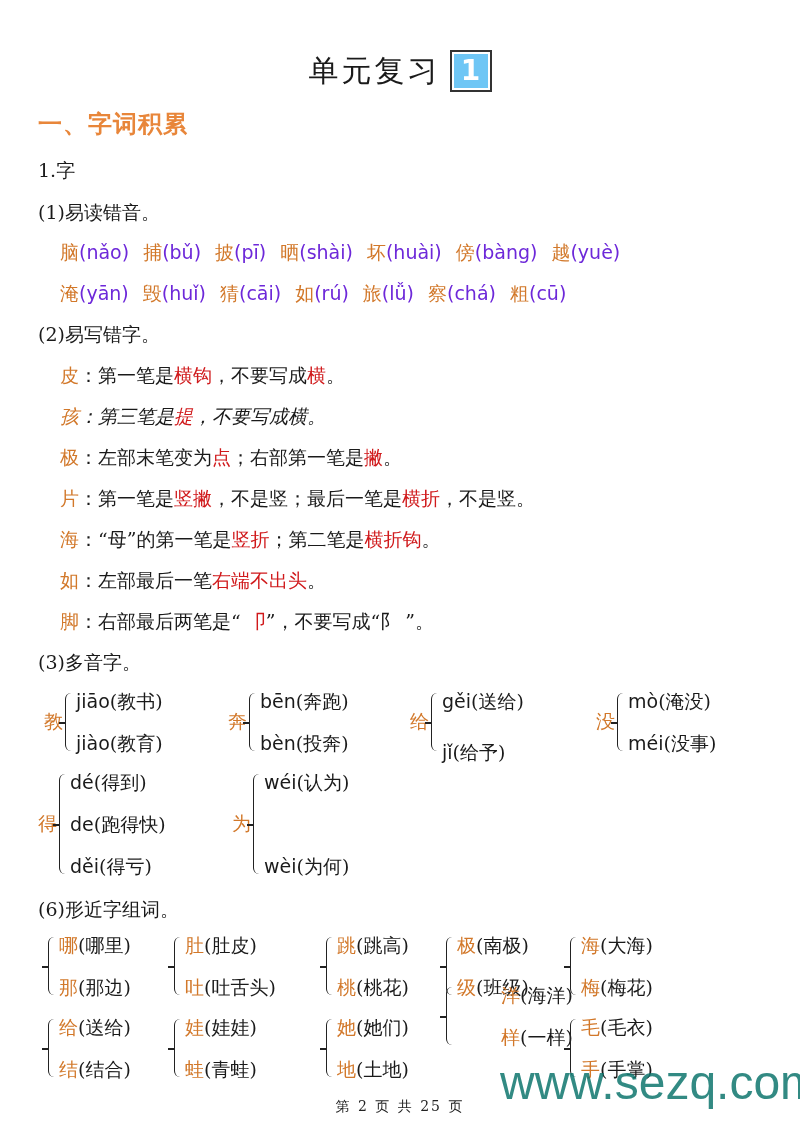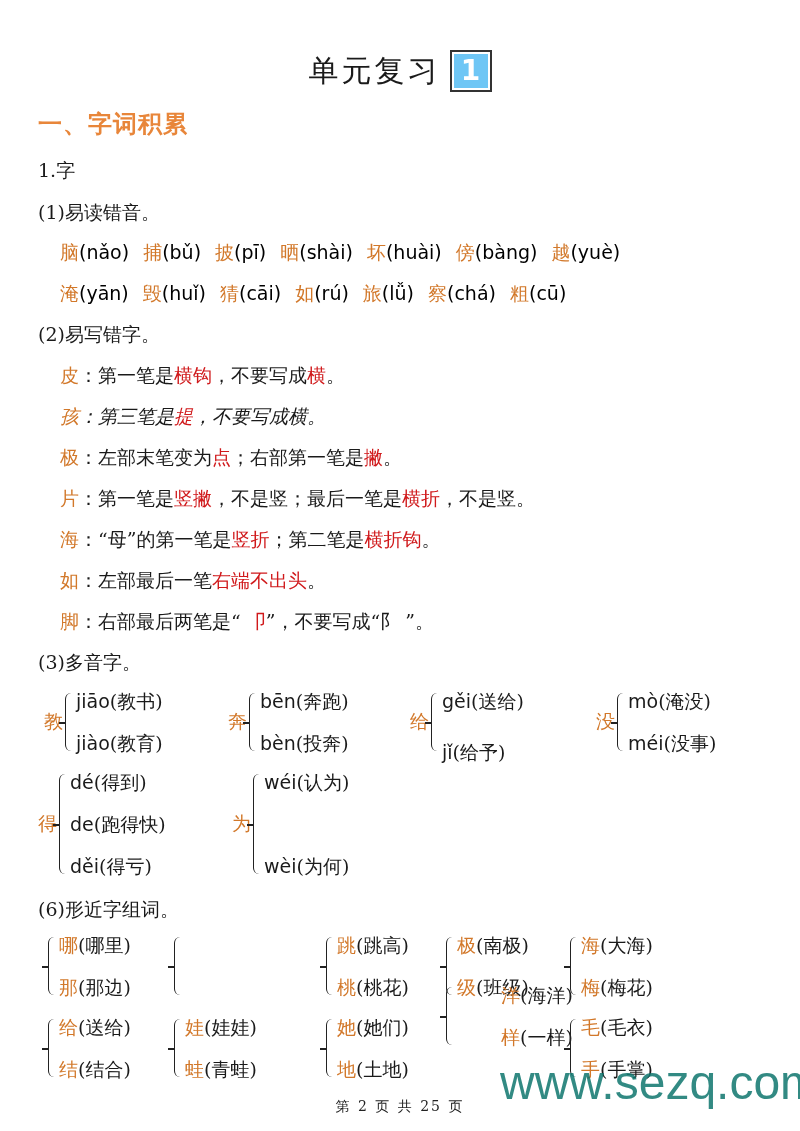--- a/index.html
+++ b/index.html
@@ -18,21 +18,21 @@
     .title-badge span {
       display: block; width: 100%; height: 100%; background: #6ec6f5; color: #fff;
       font-family: "DejaVu Sans", sans-serif; font-size: 28px; line-height: 34px; text-align: center; font-weight: bold;
     }
     .section-head { left: 38px; top: 108px; font-size: 24px; font-weight: bold; color: #e8863a; font-family: "DejaVu Sans", sans-serif; letter-spacing: 1px; }
     .sub { font-size: 19px; left: 38px; }
     .kc { color: #d2782a; }
     .red { color: #d0191b; }
     .pinyin-row { font-size: 19px; left: 60px; font-family: "DejaVu Sans", sans-serif; }
     .pinyin-row .item { display: inline-block; margin-right: 14px; }
-    .pinyin-row .py { color: #000000; }
+    .pinyin-row .py { color: #6d28d9; }
     .rule { font-size: 19px; left: 60px; }
     .brace-group { position: absolute; display: flex; align-items: center; }
     .brace-char { font-size: 19px; color: #d2782a; margin-right: 2px; }
     .brace {
       width: 8px; border-left: 1.6px solid #222; border-radius: 6px 0 0 6px; margin-right: 2px; position: relative;
     }
     .brace::after {
       content: ""; position: absolute; left: -7px; top: 50%; width: 6px; height: 1.5px; background: #222;
     }
     .brace-lines { display: flex; flex-direction: column; justify-content: space-between; }
@@ -124,20 +124,24 @@
 <div id="similar">
     <div class="brace-group" style="left: 38px; top: 934px; height: 64px;">
       <div class="brace" style="height: 58px; margin-left: 10px;"></div>
       <div class="brace-lines" style="height: 64px;">
         <div><span class="kc cn" style="font-family: &quot;DejaVu Serif&quot;, serif;">哪</span><span class="cn">(哪里)</span></div>
         <div><span class="kc cn" style="font-family: &quot;DejaVu Serif&quot;, serif;">那</span><span class="cn">(那边)</span></div>
       </div>
     </div>
     <div class="brace-group" style="left: 164px; top: 934px; height: 64px;">
       <div class="brace" style="height: 58px; margin-left: 10px;"></div>
+      <div class="brace-lines" style="height: 64px;">
+        <div><span class="kc cn" style="font-family: &quot;DejaVu Serif&quot;, serif;">肚</span><span class="cn">(肚皮)</span></div>
+        <div><span class="kc cn" style="font-family: &quot;DejaVu Serif&quot;, serif;">吐</span><span class="cn">(吐舌头)</span></div>
+      </div>
     </div>
     <div class="brace-group" style="left: 316px; top: 934px; height: 64px;">
       <div class="brace" style="height: 58px; margin-left: 10px;"></div>
       <div class="brace-lines" style="height: 64px;">
         <div><span class="kc cn" style="font-family: &quot;DejaVu Serif&quot;, serif;">跳</span><span class="cn">(跳高)</span></div>
         <div><span class="kc cn" style="font-family: &quot;DejaVu Serif&quot;, serif;">桃</span><span class="cn">(桃花)</span></div>
       </div>
     </div>
     <div class="brace-group" style="left: 436px; top: 934px; height: 64px;">
       <div class="brace" style="height: 58px; margin-left: 10px;"></div>

